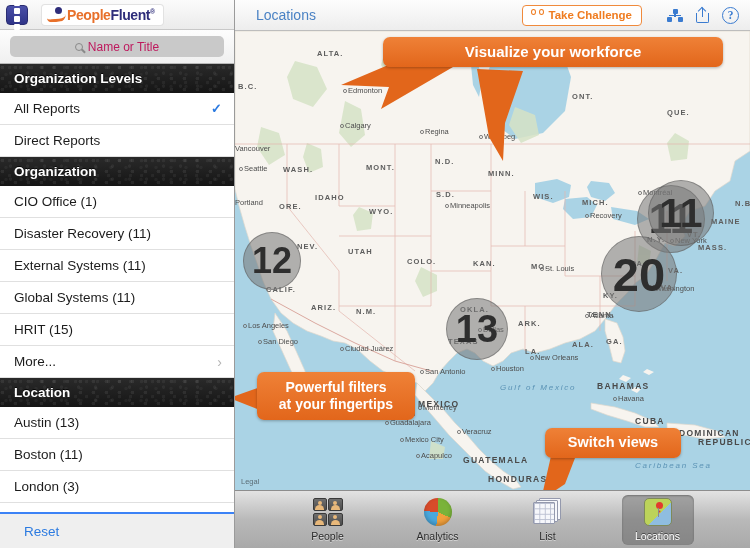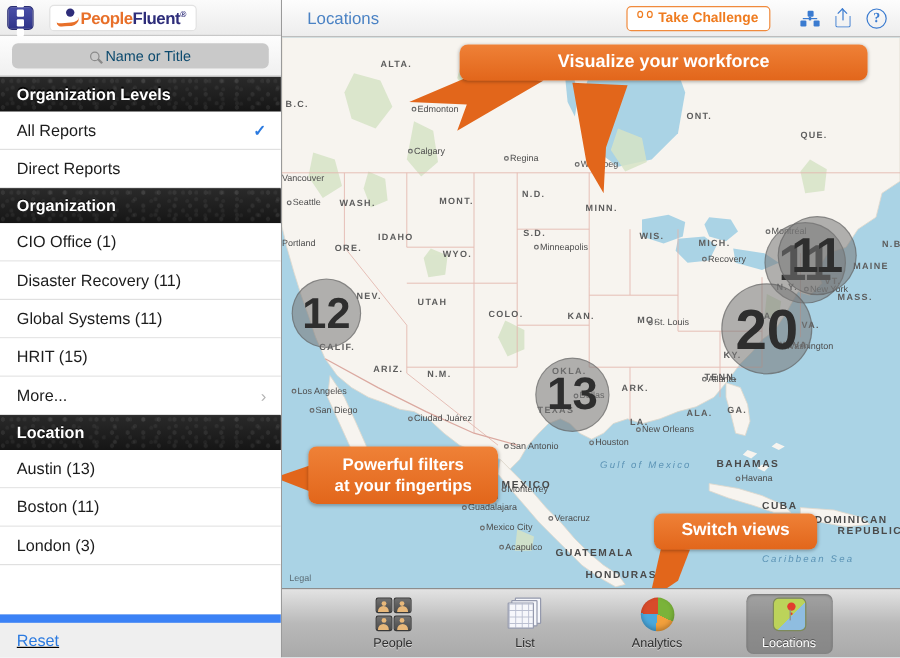--- a/index.html
+++ b/index.html
@@ -63,21 +63,21 @@
     justify-content: center; gap: 5px;
   }
   .search-box .mag {
     width: 8px; height: 8px; border: 1.6px solid #8a8a8a;
     border-radius: 50%; position: relative;
   }
   .search-box .mag:after {
     content: ""; position: absolute; right: -4px; bottom: -2px;
     width: 5px; height: 1.6px; background: #8a8a8a; transform: rotate(45deg);
   }
-  .search-box span { font-size: 12px; color: #0c4a6e; }
+  .search-box span { font-size: 12px; color: #be185d; }
 
   .side-scroll { flex: 1; overflow: hidden; background: #fff; }
   .sec-head {
     height: 29px; display: flex; align-items: center;
     padding-left: 14px; color: #fff; font-size: 13.5px; font-weight: bold;
     background-color: #1a1a1a;
     background-image:
       radial-gradient(circle at 18% 32%, rgba(255,255,255,.07) 0 1.6px, transparent 2px),
       radial-gradient(circle at 62% 70%, rgba(255,255,255,.055) 0 1.4px, transparent 2px),
       radial-gradient(circle at 88% 24%, rgba(255,255,255,.05) 0 1.5px, transparent 2px),
@@ -88,22 +88,22 @@
   }
   .row {
     height: 32px; display: flex; align-items: center;
     padding: 0 12px 0 14px; font-size: 13.5px; color: #1c1c1c;
     background: #fff; border-bottom: 1px solid #e0e0e0;
     justify-content: space-between;
   }
   .row .chk { color: #2b7ae0; font-size: 13px; font-weight: bold; }
   .row .chev { color: #b4b4b4; font-size: 14px; }
   .side-foot {
-    height: 36px; background: #efefef; border-top: 7px solid #3b82f6;
-    display: flex; align-items: center; padding-left: 14px; text-decoration: underline;
+    height: 36px; background: #efefef; border-top: 2px solid #3b82f6;
+    display: flex; align-items: center; padding-left: 24px;
   }
   .side-foot span { color: #2b7ae0; font-size: 13.5px; }
 
   
   #right { width: 515px; height: 548px; position: relative; display: flex; flex-direction: column; }
   .topbar {
     height: 31px; background: linear-gradient(#fdfdfd, #ededed);
     border-bottom: 1px solid #bdbdbd;
     display: flex; align-items: center; padding: 0 11px; flex-shrink: 0;
   }
@@ -289,20 +289,23 @@
         </div>
         <div class="row">
           <span>Direct Reports</span>
         </div>
         <div class="sec-head">Organization</div>
         <div class="row">
           <span>CIO Office (1)</span>
         </div>
         <div class="row">
           <span>Disaster Recovery (11)</span>
+        </div>
+        <div class="row">
+          <span>External Systems (11)</span>
         </div>
         <div class="row">
           <span>Global Systems (11)</span>
         </div>
         <div class="row">
           <span>HRIT (15)</span>
         </div>
         <div class="row">
           <span>More...</span>
           <span class="chev">›</span>
@@ -593,34 +596,34 @@
               <span class="p"></span>
               <span class="p"></span>
               <span class="p"></span>
               <span class="p"></span>
             </span>
           </span>
           <span class="tlabel">People</span>
         </div>
         <div class="tab">
           <span class="ticon" style="display: flex; align-items: center; justify-content: center;">
+            <span class="pie-ic"></span>
+          </span>
+          <span class="tlabel">Analytics</span>
+        </div>
+        <div class="tab">
+          <span class="ticon" style="display: flex; align-items: center; justify-content: center;">
             <span class="list-ic">
               <span class="sheet s1"></span>
               <span class="sheet s2"></span>
               <span class="sheet s3"></span>
             </span>
           </span>
           <span class="tlabel">List</span>
         </div>
-        <div class="tab">
-          <span class="ticon" style="display: flex; align-items: center; justify-content: center;">
-            <span class="pie-ic"></span>
-          </span>
-          <span class="tlabel">Analytics</span>
-        </div>
         <div class="tab active">
           <span class="ticon" style="display: flex; align-items: center; justify-content: center;">
             <span class="loc-ic">
               <span class="pin"></span>
             </span>
           </span>
           <span class="tlabel">Locations</span>
         </div>
       </div>
   </div>

